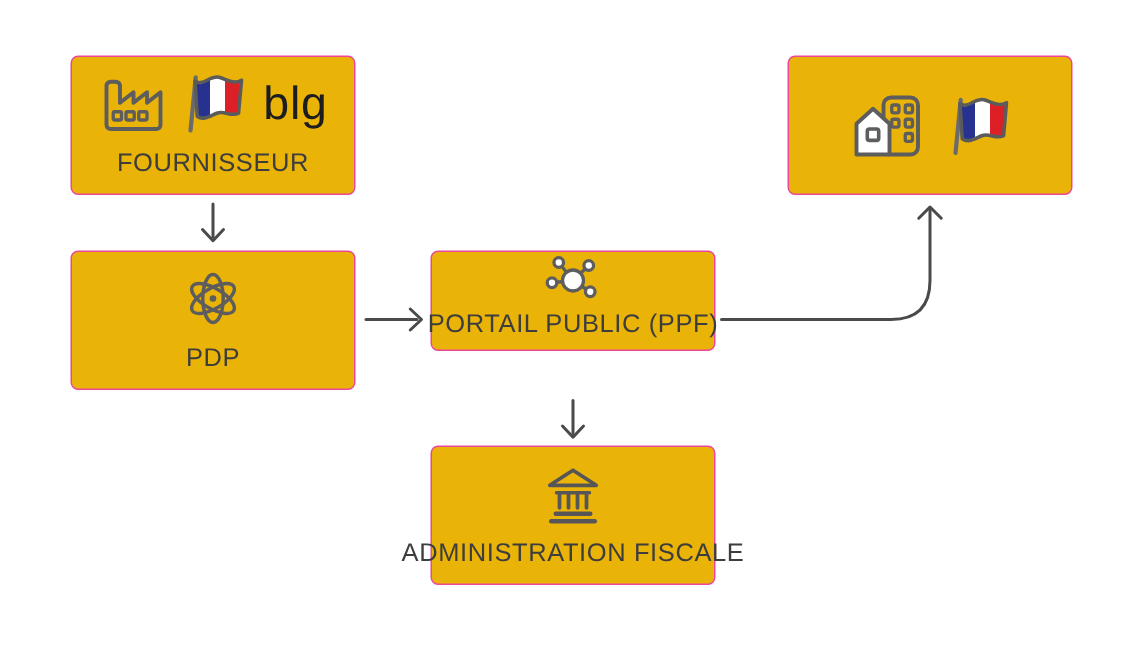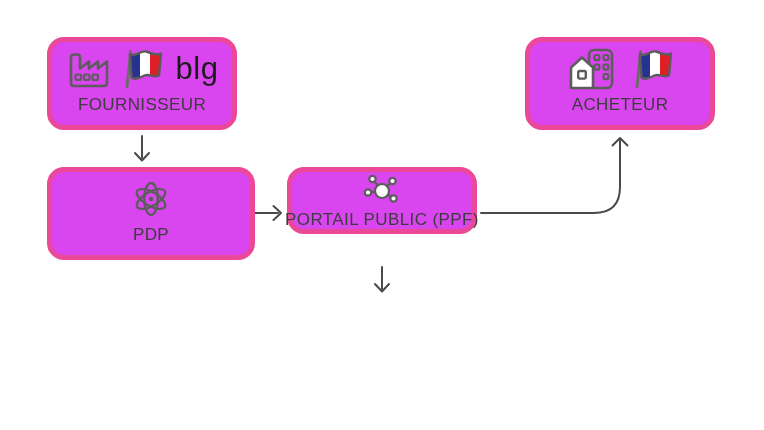--- a/index.html
+++ b/index.html
@@ -2,35 +2,35 @@
 <html><head>
 <meta charset="utf-8">
 <style>
   html, body { margin:0; padding:0; background:#ffffff; }
   .canvas {
     position:relative; width:764px; height:430px; background:#ffffff;
     font-family:"Liberation Sans", sans-serif; overflow:hidden;
   }
   .arrows { position:absolute; left:0; top:0; pointer-events:none; }
   .node {
-    position:absolute; box-sizing:border-box; background:#d946ef;
-    border:5px solid #ec4899; border-radius:17px;
+    position:absolute; box-sizing:border-box; background:#eab308;
+    border:1px solid #ec4899; border-radius:5px;
     display:flex; flex-direction:column; align-items:center;
     box-shadow:0 1px 2px rgba(0,0,0,0.02);
   }
   .node .icons {
     flex:1; width:100%; display:flex; align-items:center; justify-content:center; gap:9px;
   }
   .node .label {
     font-size:17px; color:#3d3d3d; letter-spacing:0.4px; padding-bottom:10px;
     white-space:nowrap;
   }
   #node-fournisseur { left:47px; top:37px;  width:190px; height:93px; }
   #node-acheteur    { left:525px; top:37px; width:190px; height:93px; }
-  #node-pdp         { left:47px; top:167px; width:208px; height:93px; }
+  #node-pdp         { left:47px; top:167px; width:190px; height:93px; }
   #node-ppf         { left:287px; top:167px; width:190px; height:67px; }
   #node-af          { left:287px; top:297px; width:190px; height:93px; }
   .blg { font-size:31px; font-weight:500; color:#1d1d1d; line-height:1; letter-spacing:0.5px; }
   .caption {
     position:absolute; left:142px; top:271px; transform:translateX(-50%);
     font-size:8px; color:#c7c7c7; letter-spacing:0.25px; white-space:nowrap;
   }
 </style>
 </head>
 <body>
@@ -97,21 +97,20 @@
         </defs>
         <line x1="9.5" y1="3.5" x2="6" y2="39" stroke="#6b6b6b" stroke-width="2.8" stroke-linecap="round"></line>
         <g clip-path="url(#flagclip-b)">
           <rect x="5" y="0" width="14" height="34" fill="#27318f"></rect>
           <rect x="19" y="0" width="10" height="34" fill="#ffffff"></rect>
           <rect x="29" y="0" width="13" height="34" fill="#dd2026"></rect>
         </g>
         <path d="M9 6 C14 10 19 2 25 3.5 C30 4.8 34 8.5 40 5.5 L38 27.5 C33 30 28.5 25.5 23.5 27.5 C18.5 29.5 14.5 32.5 10.5 29.5 Z" fill="none" stroke="#5b5b5b" stroke-width="2.4" stroke-linejoin="round"></path>
       </svg>
     </div>
-    <div class="label">ACHETEUR</div>
   </div>
 
   <div class="node" id="node-pdp">
     <div class="icons">
       <svg width="46" height="46" viewBox="0 0 46 46">
         <g fill="none" stroke="#5d5d5d" stroke-width="2.3">
           <ellipse cx="23" cy="23" rx="16" ry="6.8" transform="rotate(90 23 23)"></ellipse>
           <ellipse cx="23" cy="23" rx="16" ry="6.8" transform="rotate(30 23 23)"></ellipse>
           <ellipse cx="23" cy="23" rx="16" ry="6.8" transform="rotate(150 23 23)"></ellipse>
         </g>
@@ -133,14 +132,28 @@
           <circle cx="13.5" cy="7" r="3.2" fill="#ffffff"></circle>
           <circle cx="33.5" cy="9" r="3.2" fill="#ffffff"></circle>
           <circle cx="34.5" cy="26.5" r="3.2" fill="#ffffff"></circle>
           <circle cx="9" cy="20.5" r="3.2" fill="#ffffff"></circle>
         </g>
       </svg>
     </div>
     <div class="label">PORTAIL PUBLIC (PPF)</div>
   </div>
 
+  <div class="node" id="node-af">
+    <div class="icons">
+      <svg width="48" height="42" viewBox="0 0 48 42">
+        <g stroke="#565656" fill="none" stroke-linejoin="round" stroke-linecap="round">
+          <path d="M8.5 15.5 L24 5.5 L39.5 15.5 Z" stroke-width="2.5"></path>
+          <path d="M13 20.5 L35 20.5" stroke-width="2.3"></path>
+          <path d="M15 20.5 V30.5 M21 20.5 V30.5 M27 20.5 V30.5 M33 20.5 V30.5" stroke-width="2.5"></path>
+          <line x1="12.5" y1="34.5" x2="35.5" y2="34.5" stroke-width="3"></line>
+          <line x1="9.5" y1="39.5" x2="38.5" y2="39.5" stroke-width="3"></line>
+        </g>
+      </svg>
+    </div>
+    <div class="label">ADMINISTRATION FISCALE</div>
+  </div>
 
 </div>
 
 </body></html>

